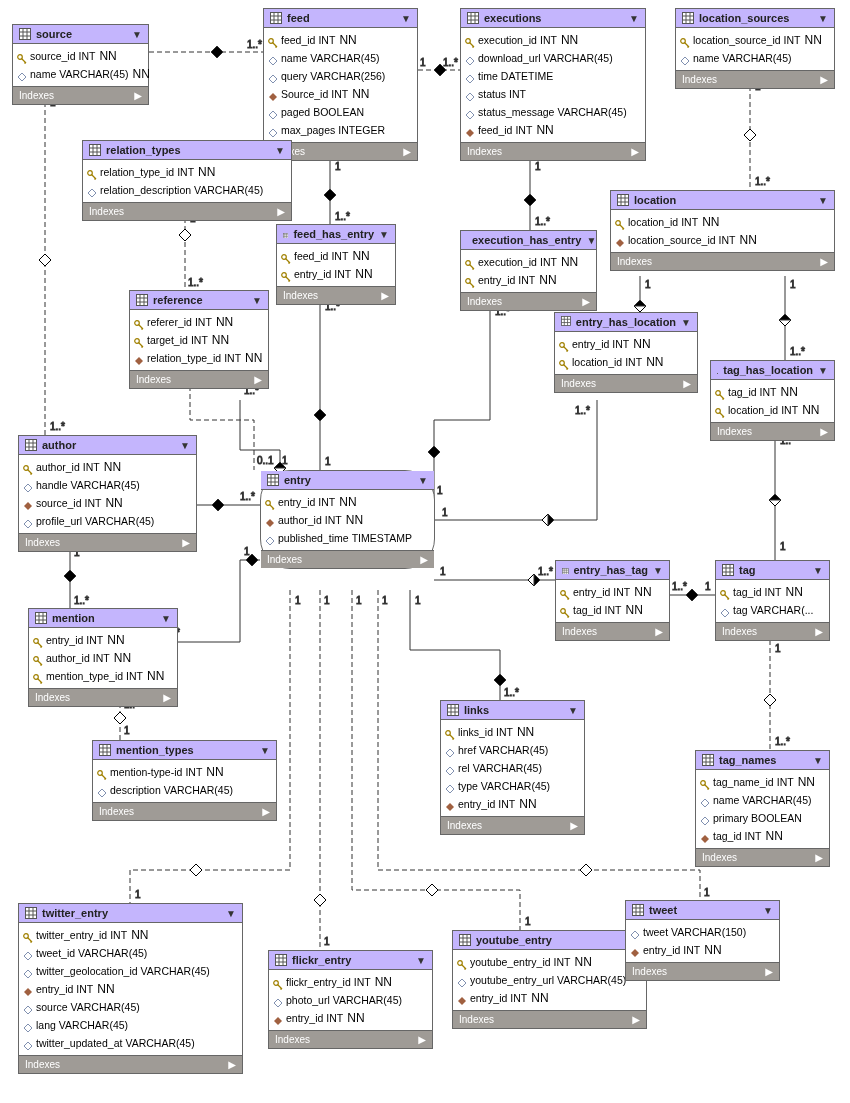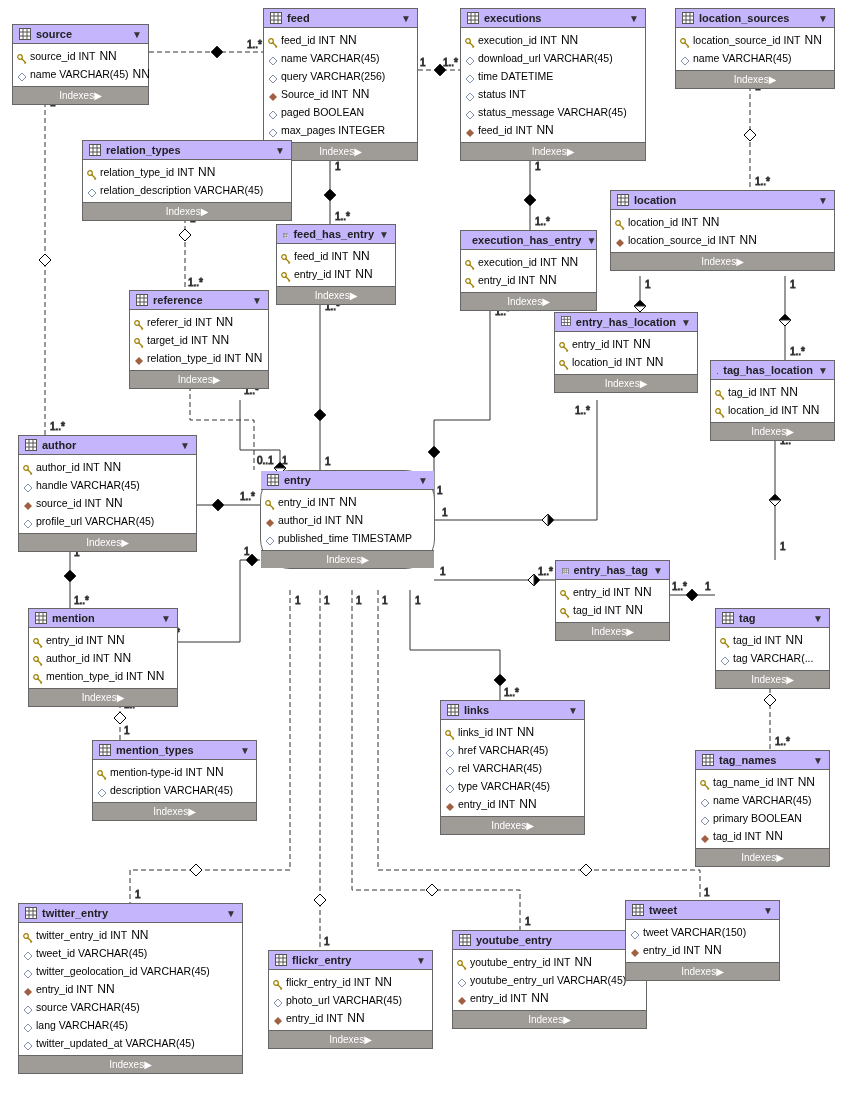--- a/index.html
+++ b/index.html
@@ -57,21 +57,21 @@
   .nn {
     font-size: 12px;
     vertical-align: sub;
     margin-left: 1px;
   }
   .indexes {
     background: #9f9b96;
     padding: 3px 6px;
     display: flex;
     align-items: center;
-    justify-content: center;
+    justify-content: space-between;
     font-size: 10px;
     border-top: 1px solid #666;
     color: #fff;
   }
   .key-icon, .diamond-icon, .hollow-icon {
     width: 10px;
     height: 10px;
     display: inline-block;
     flex-shrink: 0;
   }
@@ -843,21 +843,21 @@
           <span>tag_id</span> 
           <span>INT</span>
           <span class="nn">NN</span>
         </div>
       </div>
       <div class="indexes">
         <span>Indexes</span>
         <span>▶</span>
       </div>
     </div>
-    <div class="table" style="left: 715px; top: 560px; width: 115px; margin-top: 48px;">
+    <div class="table" style="left: 715px; top: 560px; width: 115px;">
       <div class="table-header">
         <span class="table-icon"><svg viewBox="0 0 12 12">
             <rect x="0.5" y="0.5" width="11" height="11" fill="#fff" stroke="#555"></rect>
             <line x1="0.5" y1="4" x2="11.5" y2="4" stroke="#555"></line>
             <line x1="0.5" y1="8" x2="11.5" y2="8" stroke="#555"></line>
             <line x1="4" y1="0.5" x2="4" y2="11.5" stroke="#555"></line>
             <line x1="8" y1="0.5" x2="8" y2="11.5" stroke="#555"></line>
           </svg></span>
         <span>tag</span>
         <span class="table-arrow">▼</span>
@@ -1037,21 +1037,21 @@
           <span>tag_id</span> 
           <span>INT</span>
           <span class="nn">NN</span>
         </div>
       </div>
       <div class="indexes">
         <span>Indexes</span>
         <span>▶</span>
       </div>
     </div>
-    <div class="table" style="left: 92px; top: 740px; width: 165px;">
+    <div class="table" style="left: 92px; top: 740px; width: 185px;">
       <div class="table-header">
         <span class="table-icon"><svg viewBox="0 0 12 12">
             <rect x="0.5" y="0.5" width="11" height="11" fill="#fff" stroke="#555"></rect>
             <line x1="0.5" y1="4" x2="11.5" y2="4" stroke="#555"></line>
             <line x1="0.5" y1="8" x2="11.5" y2="8" stroke="#555"></line>
             <line x1="4" y1="0.5" x2="4" y2="11.5" stroke="#555"></line>
             <line x1="8" y1="0.5" x2="8" y2="11.5" stroke="#555"></line>
           </svg></span>
         <span>mention_types</span>
         <span class="table-arrow">▼</span>

